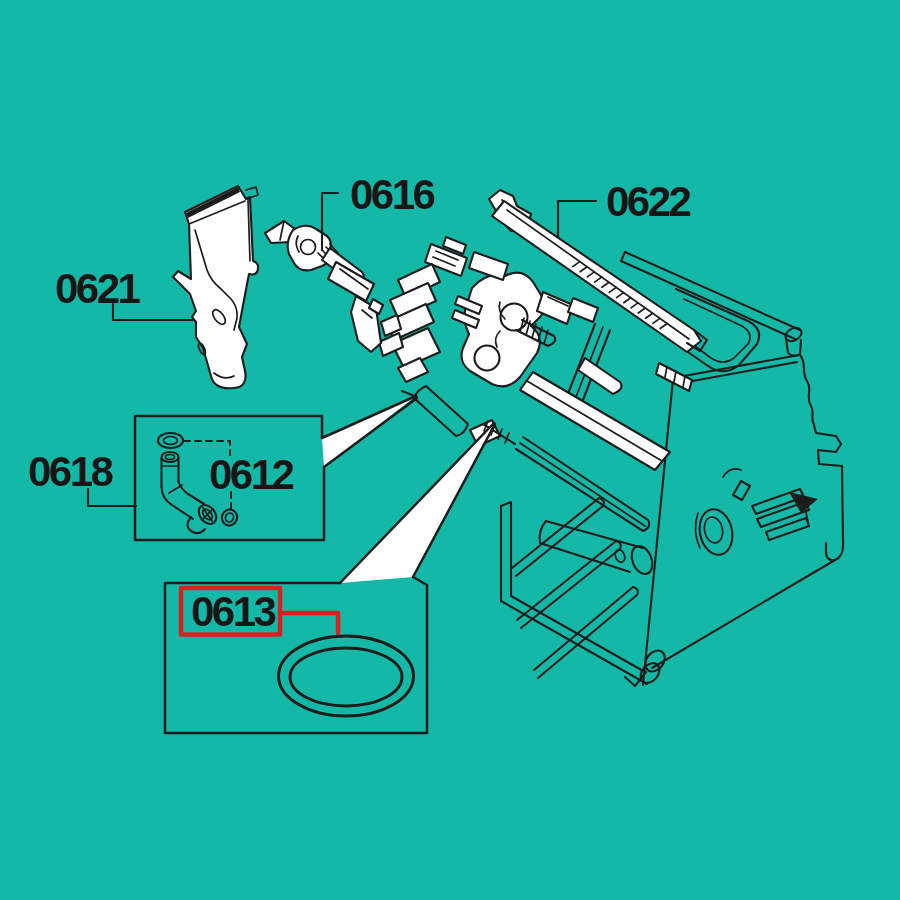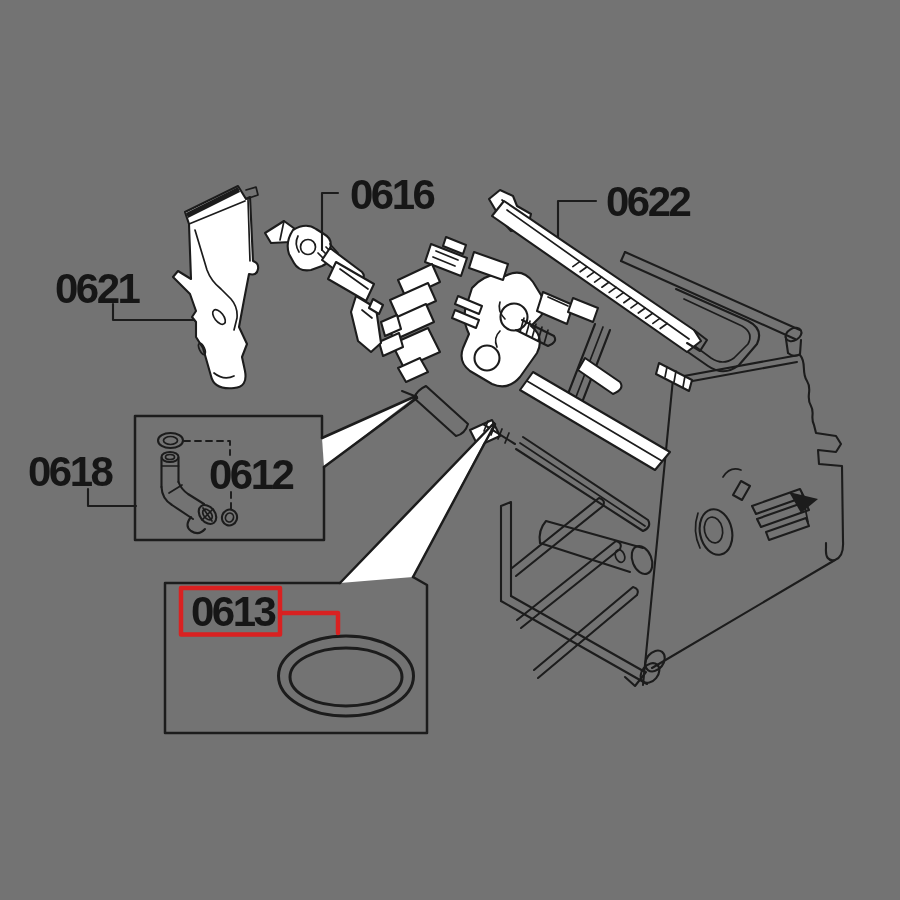--- a/index.html
+++ b/index.html
@@ -1,16 +1,16 @@
 <!DOCTYPE html>
 <html><head>
 <meta charset="utf-8">
 <style>
   html,body{margin:0;padding:0;background:#ffffff;}
-  .stage{position:relative;width:900px;height:900px;background:#737373;overflow:hidden;}
+  .stage{position:relative;width:900px;height:900px;background:#14b8a6;overflow:hidden;}
   svg{display:block;}
   svg *{vector-effect:non-scaling-stroke;}
   path,ellipse,circle,rect,line,polyline{fill:none;stroke:#1c1c1c;stroke-width:2.1;stroke-linecap:round;stroke-linejoin:round;}
   .wf{fill:#ffffff;}
   .dk{fill:#1c1c1c;stroke:none;}
   .thin{stroke-width:1.7;}
   .box{stroke-width:2.5;}
   .oring{stroke-width:3;}
   .red{stroke:#d92121;stroke-width:4.5;}
   .dash{stroke-dasharray:6 5;stroke-width:1.9;}

